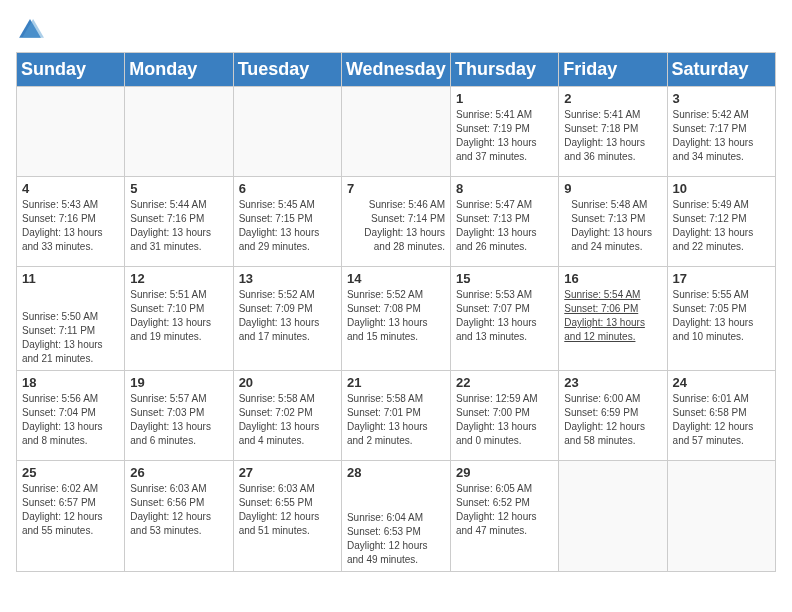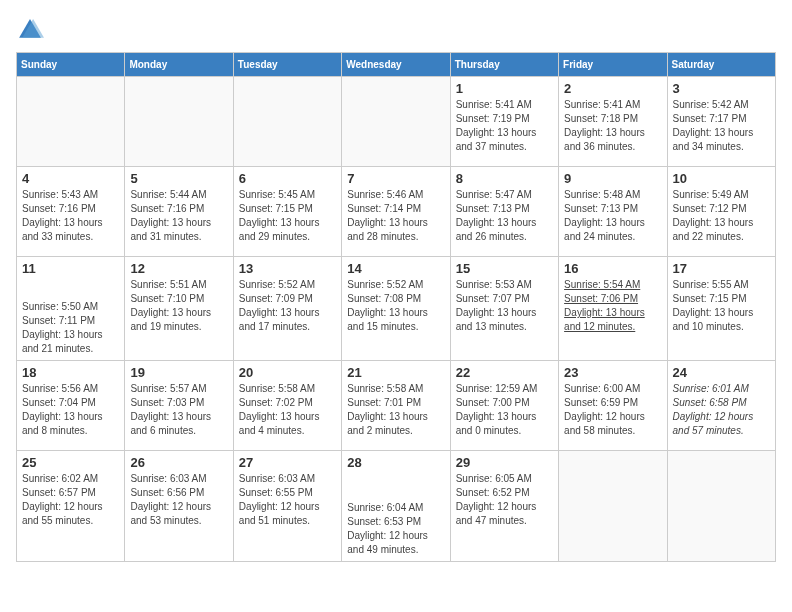--- a/index.html
+++ b/index.html
@@ -47,21 +47,21 @@
       margin-top: 2px;
     }
     .calendar {
       width: 100%;
       border-collapse: collapse;
       margin-top: 6px;
     }
     .calendar th {
       background-color: #3a7fc1;
       color: #fff;
-      font-size: 10px;
+      font-size: 18px;
       font-weight: bold;
       padding: 6px 4px;
       text-align: left;
       border: 1px solid #ccc;
     }
     .calendar td {
       border: 1px solid #ccc;
       vertical-align: top;
       padding: 4px 5px;
       font-size: 10.5px;
@@ -163,35 +163,35 @@
         </td>
         <td>
           <span class="day-num">6</span>
           <div class="day-info" style="white-space: pre-line;">Sunrise: 5:45 AM
 Sunset: 7:15 PM
 Daylight: 13 hours
 and 29 minutes.</div>
         </td>
         <td>
           <span class="day-num">7</span>
-          <div class="day-info" style="white-space: pre-line;">Sunrise: 5:46 AM
+          <div class="day-info" style="white-space: pre-line; text-align: right;">Sunrise: 5:46 AM
 Sunset: 7:14 PM
 Daylight: 13 hours
 and 28 minutes.</div>
         </td>
         <td>
           <span class="day-num">8</span>
           <div class="day-info" style="white-space: pre-line;">Sunrise: 5:47 AM
 Sunset: 7:13 PM
 Daylight: 13 hours
 and 26 minutes.</div>
         </td>
         <td>
           <span class="day-num">9</span>
-          <div class="day-info" style="white-space: pre-line;">Sunrise: 5:48 AM
+          <div class="day-info" style="white-space: pre-line; margin-left: 7px;">Sunrise: 5:48 AM
 Sunset: 7:13 PM
 Daylight: 13 hours
 and 24 minutes.</div>
         </td>
         <td>
           <span class="day-num">10</span>
           <div class="day-info" style="white-space: pre-line;">Sunrise: 5:49 AM
 Sunset: 7:12 PM
 Daylight: 13 hours
 and 22 minutes.</div>
@@ -236,21 +236,21 @@
         <td>
           <span class="day-num">16</span>
           <div class="day-info" style="white-space: pre-line; text-decoration: underline;">Sunrise: 5:54 AM
 Sunset: 7:06 PM
 Daylight: 13 hours
 and 12 minutes.</div>
         </td>
         <td>
           <span class="day-num">17</span>
           <div class="day-info" style="white-space: pre-line;">Sunrise: 5:55 AM
-Sunset: 7:15 PM
+Sunset: 7:05 PM
 Daylight: 13 hours
 and 10 minutes.</div>
         </td>
       </tr>
       <tr>
         <td>
           <span class="day-num">18</span>
           <div class="day-info" style="white-space: pre-line;">Sunrise: 5:56 AM
 Sunset: 7:04 PM
 Daylight: 13 hours
@@ -286,21 +286,21 @@
         </td>
         <td>
           <span class="day-num">23</span>
           <div class="day-info" style="white-space: pre-line;">Sunrise: 6:00 AM
 Sunset: 6:59 PM
 Daylight: 12 hours
 and 58 minutes.</div>
         </td>
         <td>
           <span class="day-num">24</span>
-          <div class="day-info" style="white-space: pre-line; font-style: italic;">Sunrise: 6:01 AM
+          <div class="day-info" style="white-space: pre-line;">Sunrise: 6:01 AM
 Sunset: 6:58 PM
 Daylight: 12 hours
 and 57 minutes.</div>
         </td>
       </tr>
       <tr>
         <td>
           <span class="day-num">25</span>
           <div class="day-info" style="white-space: pre-line;">Sunrise: 6:02 AM
 Sunset: 6:57 PM

